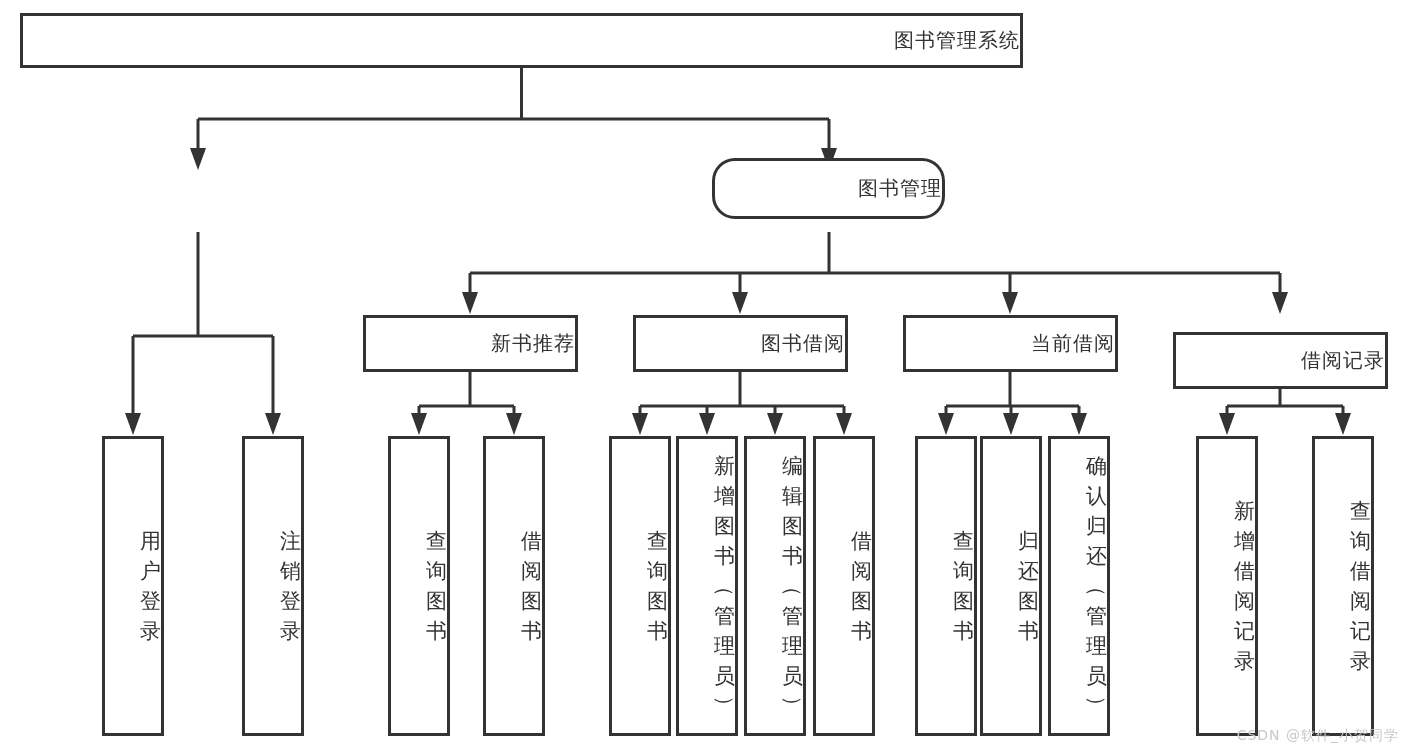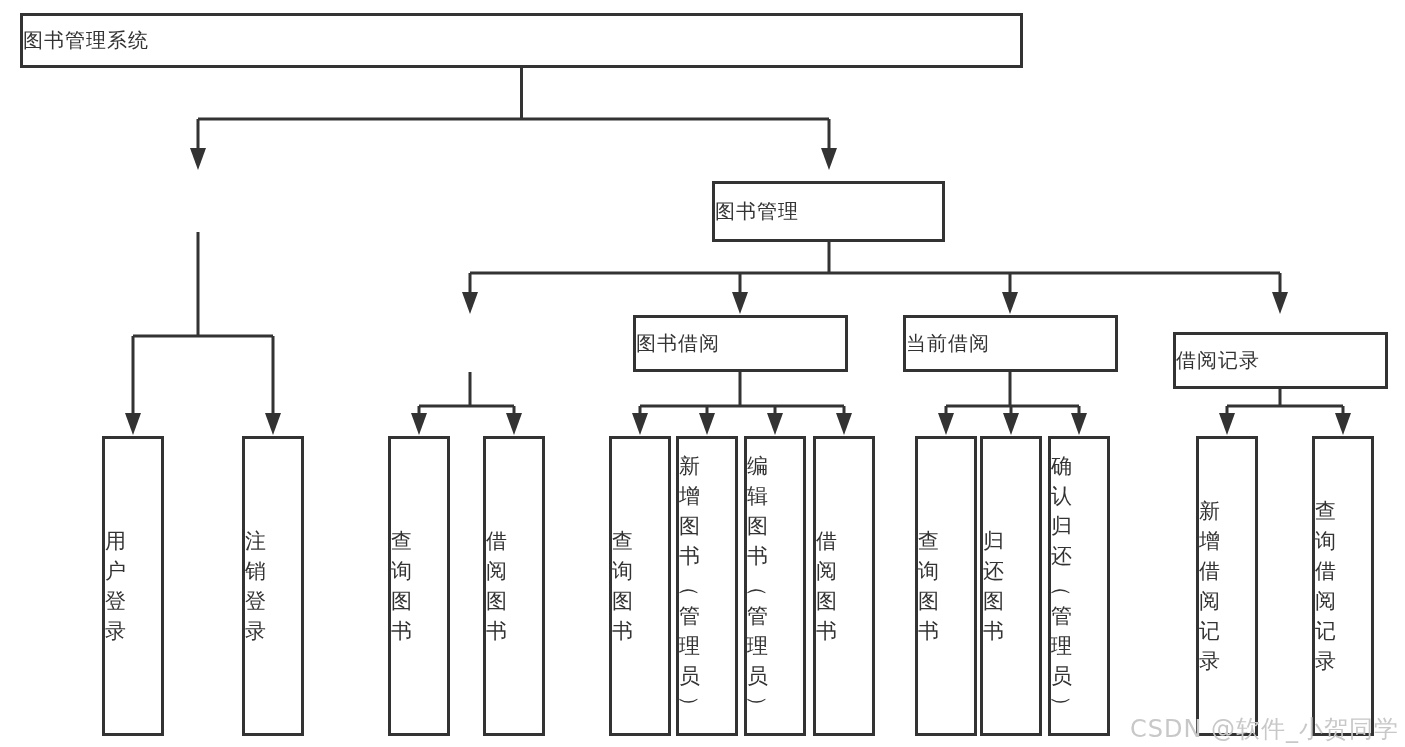--- a/index.html
+++ b/index.html
@@ -18,32 +18,32 @@
     width: 1405px; height: 747px;
     pointer-events: none;
   }
   .node {
     position: absolute;
     box-sizing: border-box;
     border: 3px solid #333333;
     background: #ffffff;
     display: flex;
     align-items: center;
-    justify-content: flex-start;
+    justify-content: flex-end;
   }
   .hnode { font-size: 20px; letter-spacing: 1px; }
   .vnode { font-size: 21px; }
   .vtext { display: flex; flex-direction: column; align-items: center; }
   .vtext span { display: block; line-height: 30px; height: 30px; text-align: center; }
   .vtext span.rot { transform: rotate(90deg); }
   .watermark {
     position: absolute;
     right: 6px;
     bottom: 2px;
-    font-size: 24px;
+    font-size: 14px;
     color: #c8c8c8;
     letter-spacing: 1px;
     z-index: 5;
     white-space: nowrap;
   }
 </style>
 </head>
 <body>
 
 <div class="canvas">
@@ -78,24 +78,27 @@
       <polygon points="1071,413 1087,413 1079,435"></polygon>
       <polygon points="1219,413 1235,413 1227,435"></polygon>
       <polygon points="1335,413 1351,413 1343,435"></polygon>
     </g>
   </svg>
 
   <div class="node hnode" style="left:20px; top:13px; width:1003px; height:55px;">
     <span>图书管理系统</span>
   </div>
 
-  <div class="node hnode" style="left:712px; top:181px; width:233px; height:61px;">
+  <div class="node hnode" style="left:712px; top:158px; width:233px; height:61px;border-radius:23px;">
     <span>图书管理</span>
   </div>
 
+  <div class="node hnode" style="left:363px; top:315px; width:215px; height:57px;">
+    <span>新书推荐</span>
+  </div>
   <div class="node hnode" style="left:903px; top:315px; width:215px; height:57px;">
     <span>当前借阅</span>
   </div>
   <div class="node hnode" style="left:633px; top:315px; width:215px; height:57px;">
     <span>图书借阅</span>
   </div>
   <div class="node hnode" style="left:1173px; top:332px; width:215px; height:57px;">
     <span>借阅记录</span>
   </div>
 

